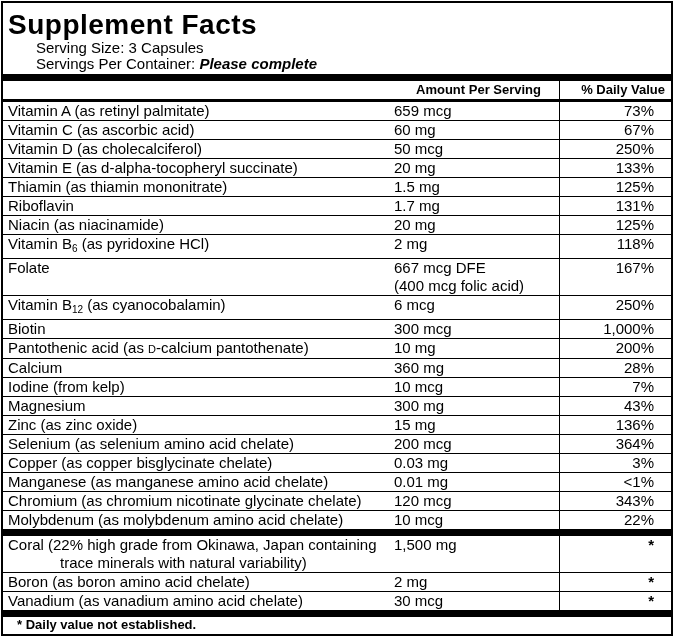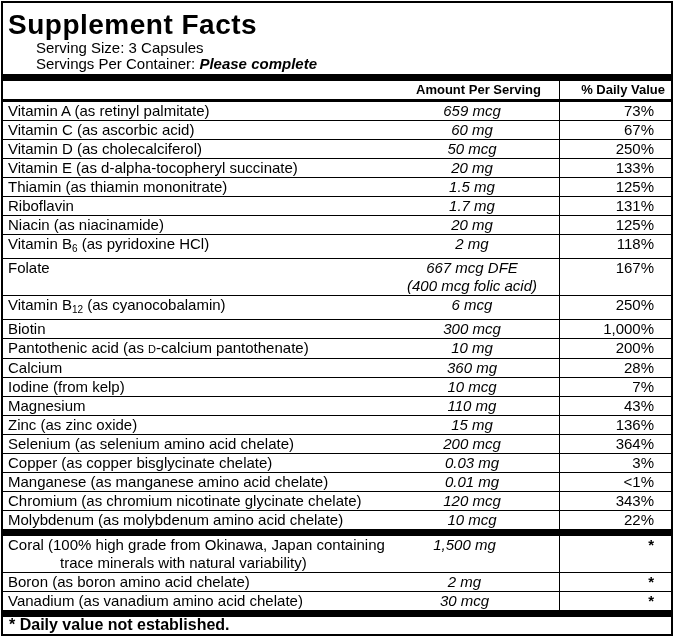--- a/index.html
+++ b/index.html
@@ -70,37 +70,36 @@
   }
   .rows .row:last-child { border-bottom: none; }
   .name-cell {
     flex: 1;
     padding-left: 5px;
   }
   .name-line2 { padding-left: 52px; }
   .amount-cell {
     width: 165px;
     box-sizing: border-box;
-    text-align: center;
+    text-align: left;
     padding-right: 9px;
     flex-shrink: 0;
-    font-style: italic;
   }
   .supplemental .amount-cell { padding-right: 24px; }
   .supplemental .dv-cell { font-weight: bold; }
   .subscript {
     font-size: 10px;
     vertical-align: -3px;
   }
   .smallcap { font-size: 11px; }
   .footnote-row {
-    font-size: 16px;
+    font-size: 13px;
     font-weight: bold;
     line-height: 12px;
-    padding: 2px 4px 3px 6px;
+    padding: 2px 4px 3px 14px;
   }
   .other-ingredients {
     font-size: 14.5px;
     line-height: 16px;
     padding: 3px 2px 0 4px;
   }
 </style>
 </head>
 <body>
 
@@ -246,21 +245,21 @@
     <div class="amount-cell">
           <div>10 mcg</div>
         </div>
     <div class="dv-cell">7%</div>
   </div>
       <div class="row">
     <div class="name-cell">
           <div><span>Magnesium</span></div>
         </div>
     <div class="amount-cell">
-          <div>110 mg</div>
+          <div>300 mg</div>
         </div>
     <div class="dv-cell">43%</div>
   </div>
       <div class="row">
     <div class="name-cell">
           <div><span>Zinc (as zinc oxide)</span></div>
         </div>
     <div class="amount-cell">
           <div>15 mg</div>
         </div>
@@ -311,21 +310,21 @@
         </div>
     <div class="dv-cell">22%</div>
   </div>
     </div>
 
   <div class="thick-bar"></div>
 
   <div class="rows supplemental" id="supplemental-rows">
       <div class="row">
     <div class="name-cell">
-          <div><span>Coral (100% high grade from Okinawa, Japan containing</span></div>
+          <div><span>Coral (22% high grade from Okinawa, Japan containing</span></div>
           <div class="name-line2">trace minerals with natural variability)</div>
         </div>
     <div class="amount-cell">
           <div>1,500 mg</div>
         </div>
     <div class="dv-cell">*</div>
   </div>
       <div class="row">
     <div class="name-cell">
           <div><span>Boron (as boron amino acid chelate)</span></div>

